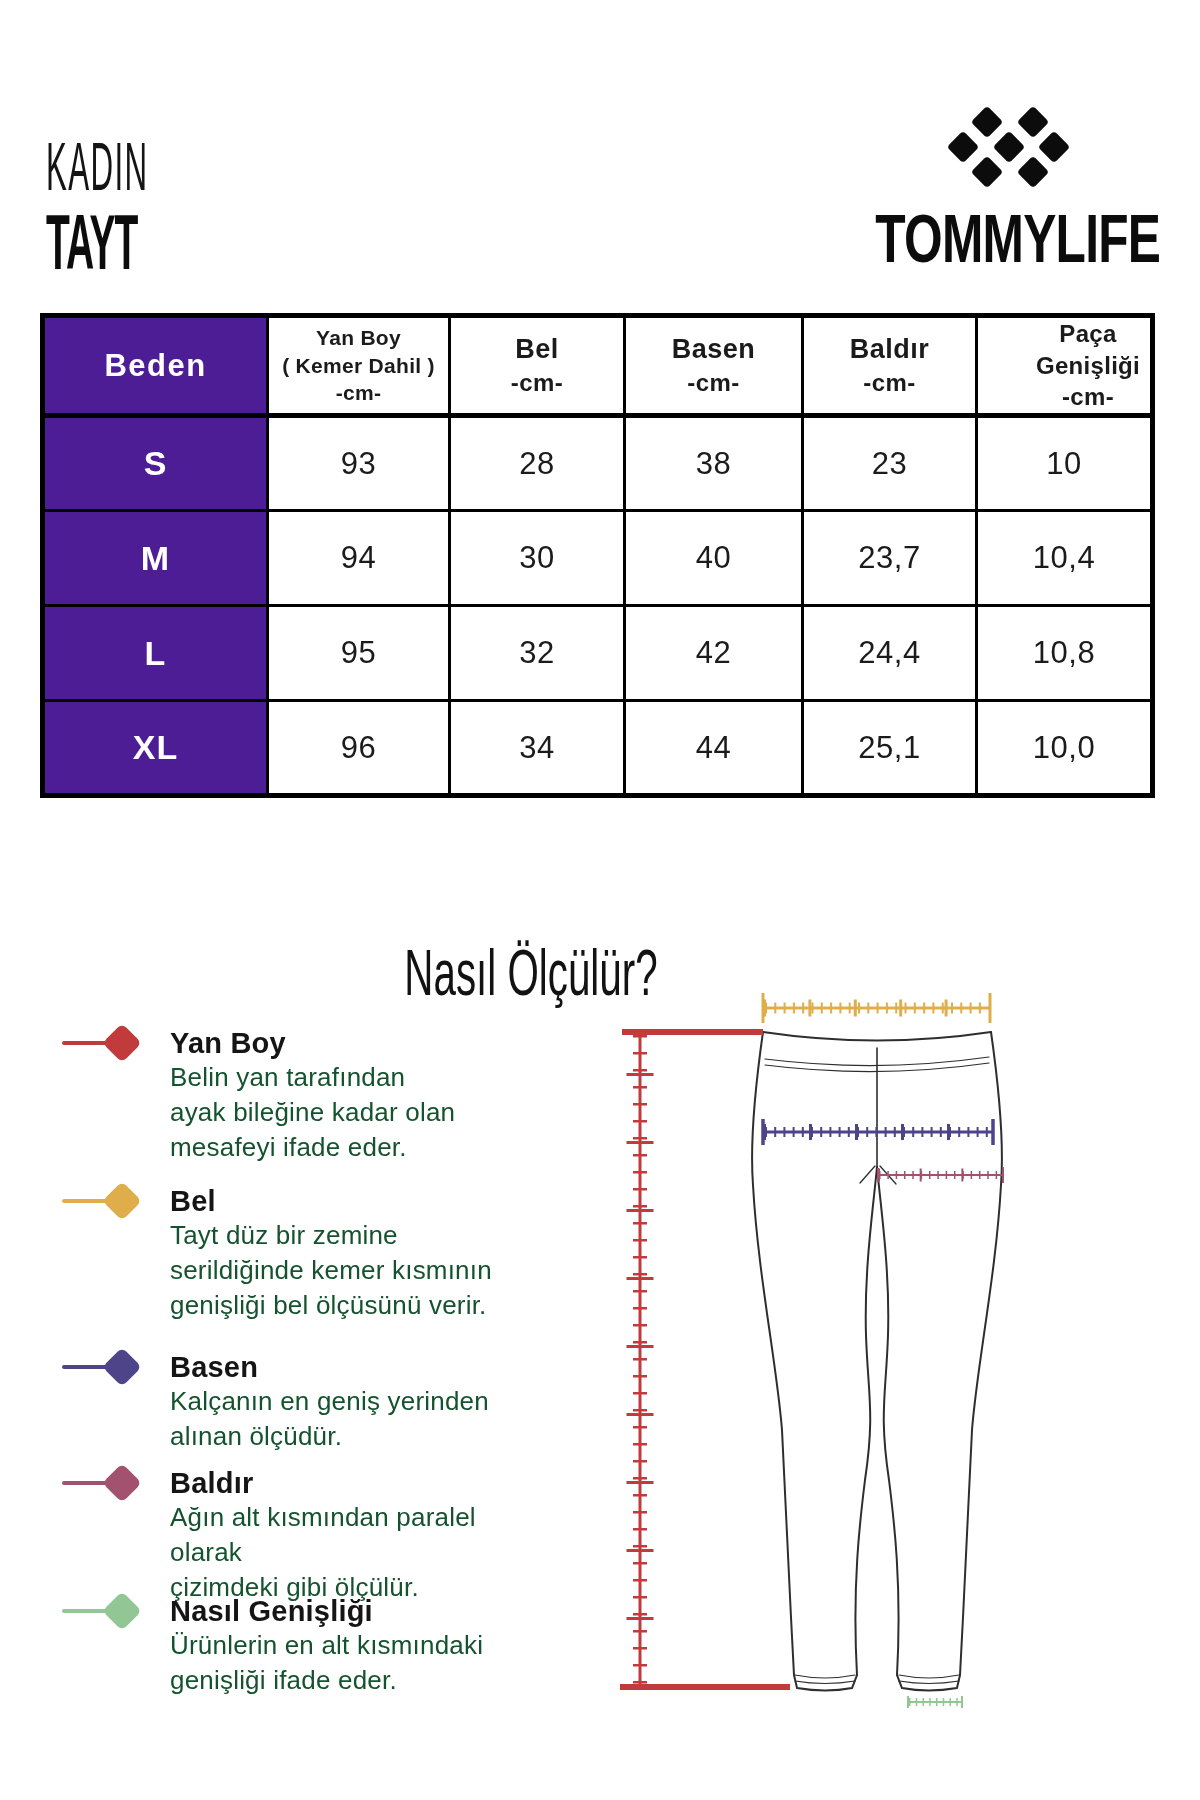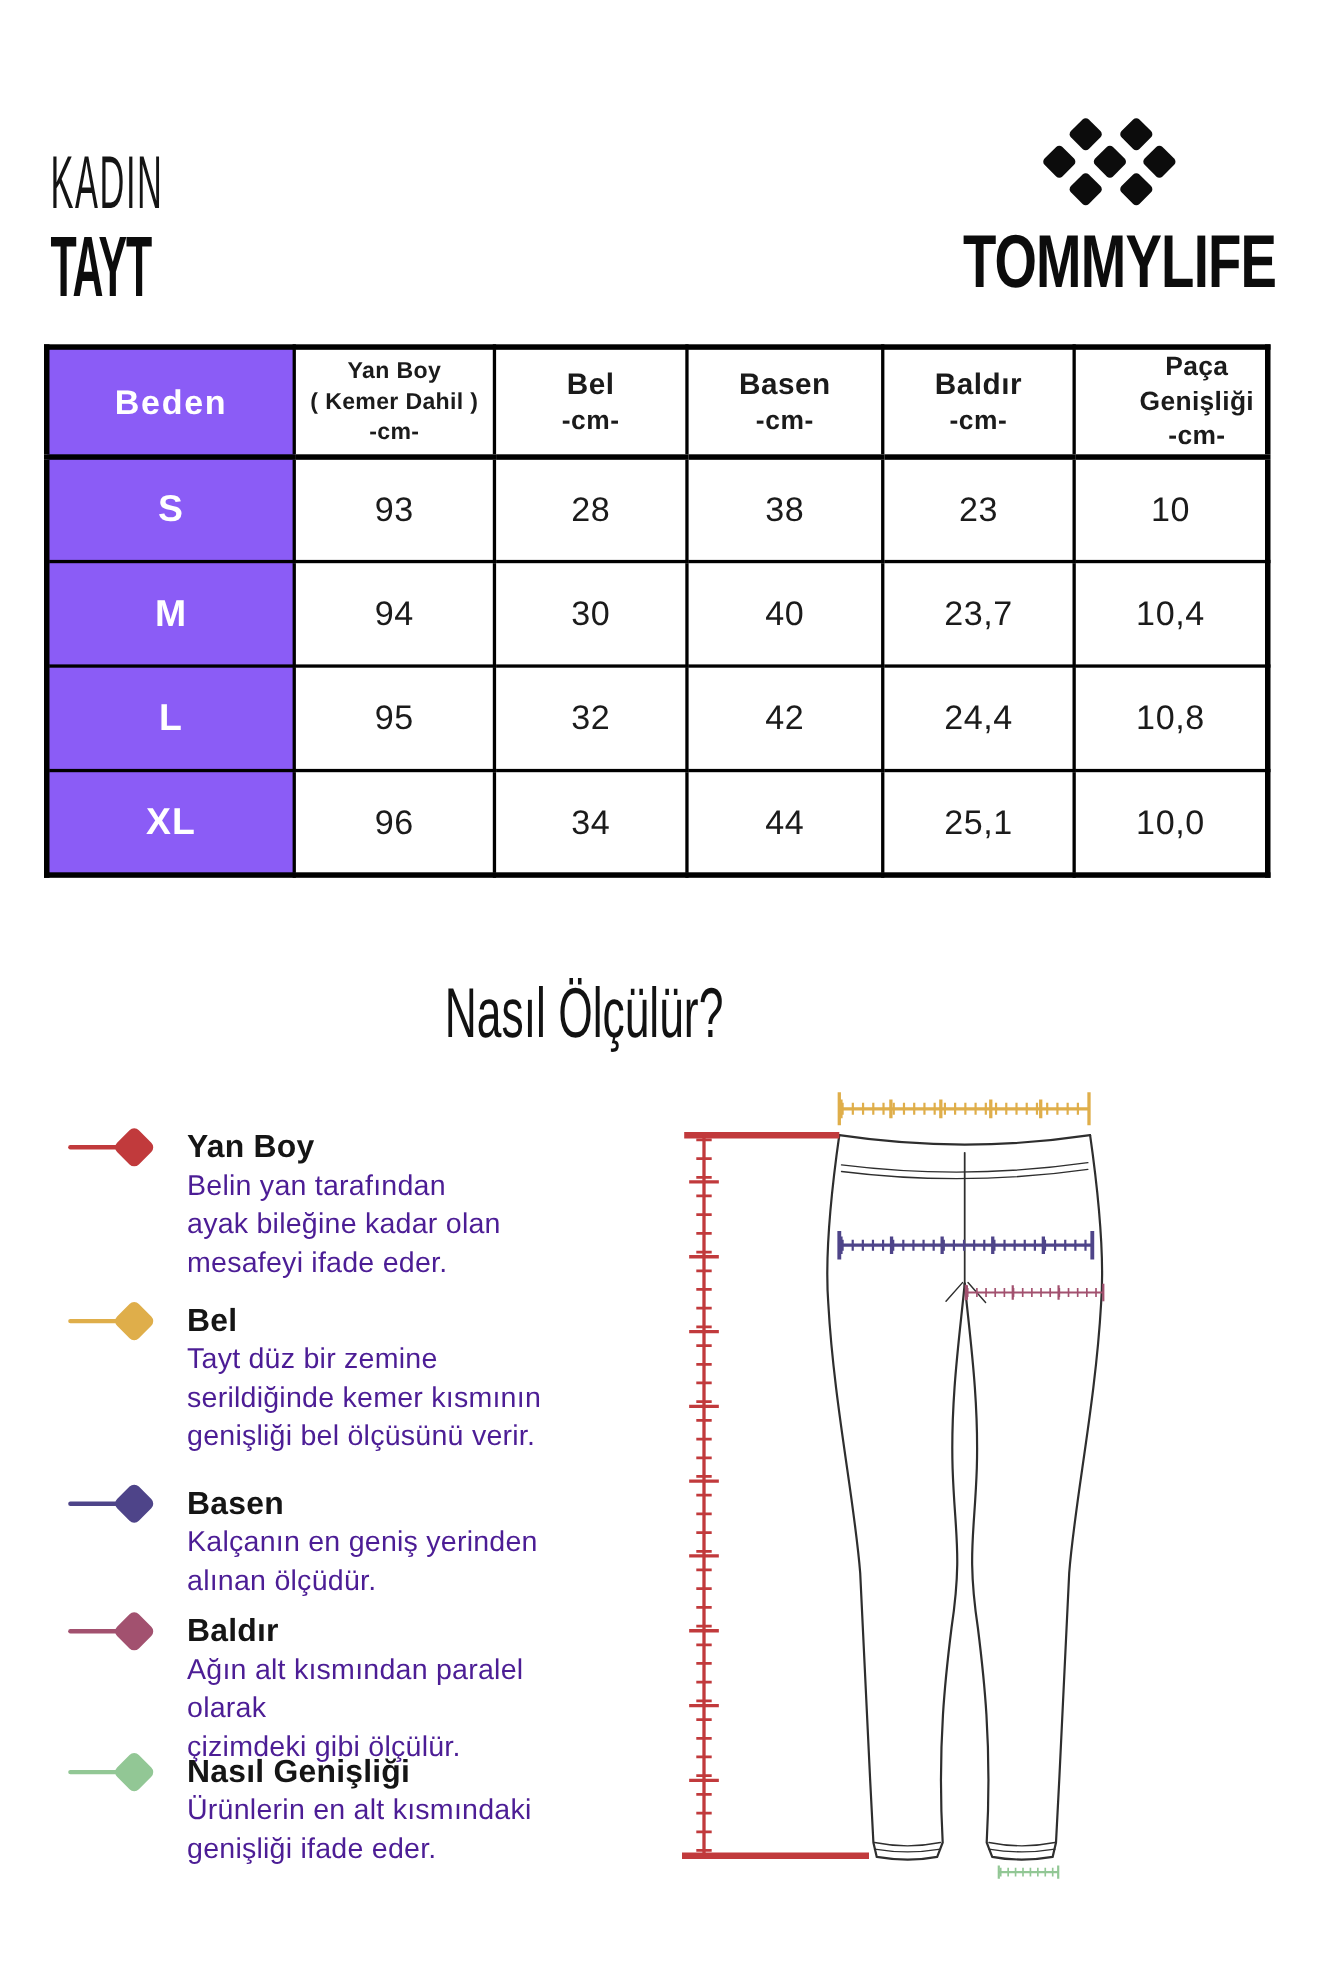--- a/index.html
+++ b/index.html
@@ -15,42 +15,42 @@
     transform:scaleX(0.73);transform-origin:right top;color:#0c0c0c;white-space:nowrap;}
   .brand-logo{left:929px;top:100px;width:160px;height:94px;}
 
   
   table.size-table{position:absolute;left:40px;top:313px;width:1110px;border-collapse:collapse;
     table-layout:fixed;border:5px solid #000;}
   .size-table th,.size-table td{border:3px solid #000;text-align:center;vertical-align:middle;padding:0;color:#1b1b1b;}
   .size-table tr.head{height:94px;}
   .size-table tr.body-row{height:95px;}
   .size-table tr.head th{border-bottom:5px solid #000;}
-  .size-col{background:#8b5cf6;color:#ffffff !important;border-color:#000 !important;}
+  .size-col{background:#4c1d95;color:#ffffff !important;border-color:#000 !important;}
   .beden-label{font-size:31px;letter-spacing:1.5px;color:#fff;}
   .size-letter{font-size:34px;letter-spacing:1px;color:#fff;}
   .h-main{font-size:27px;line-height:1.3;letter-spacing:0.5px;}
   .h-cm{font-size:24px;line-height:1.35;letter-spacing:0.5px;}
   .h-small{font-size:21px;line-height:1.32;letter-spacing:0.3px;}
   .h-paca{font-size:24px;line-height:1.32;letter-spacing:0.3px;padding-left:48px;}
   .cell-val{font-size:31px;letter-spacing:0.5px;}
 
   
-  .measure-title-wrap{left:330px;top:886px;width:350px;text-align:center;}
+  .measure-title-wrap{left:330px;top:938px;width:350px;text-align:center;}
   .measure-title{display:inline-block;font-size:64px;font-weight:400;line-height:1.1;
     transform:scaleX(0.63);transform-origin:center top;color:#121212;white-space:nowrap;}
 
   .legend-item{position:absolute;left:62px;width:480px;}
   .legend-icon{position:absolute;left:0;top:-2px;width:135px;height:40px;}
   .legend-icon .line{position:absolute;left:0;top:17px;width:70px;height:4px;border-radius:2px;background:currentColor;}
   .legend-icon .diamond{position:absolute;left:46px;top:5px;width:28px;height:28px;border-radius:6px;
     background:currentColor;transform:rotate(45deg);}
   .legend-text{margin-left:108px;}
   .legend-label{font-size:29px;font-weight:700;line-height:34px;color:#151515;letter-spacing:0.2px;}
-  .legend-line{font-size:26px;line-height:35px;color:#4c1d95;letter-spacing:0.2px;margin-top:0;}
+  .legend-line{font-size:26px;line-height:35px;color:#14532d;letter-spacing:0.2px;margin-top:0;}
   .legend-text .legend-line:first-of-type{margin-top:9px;}
 
   
   .diagram{left:530px;top:975px;width:520px;height:760px;}
 </style>
 </head>
 <body>
 
 <div class="abs category-title">KADIN</div>
 <div class="abs product-title">TAYT</div>

